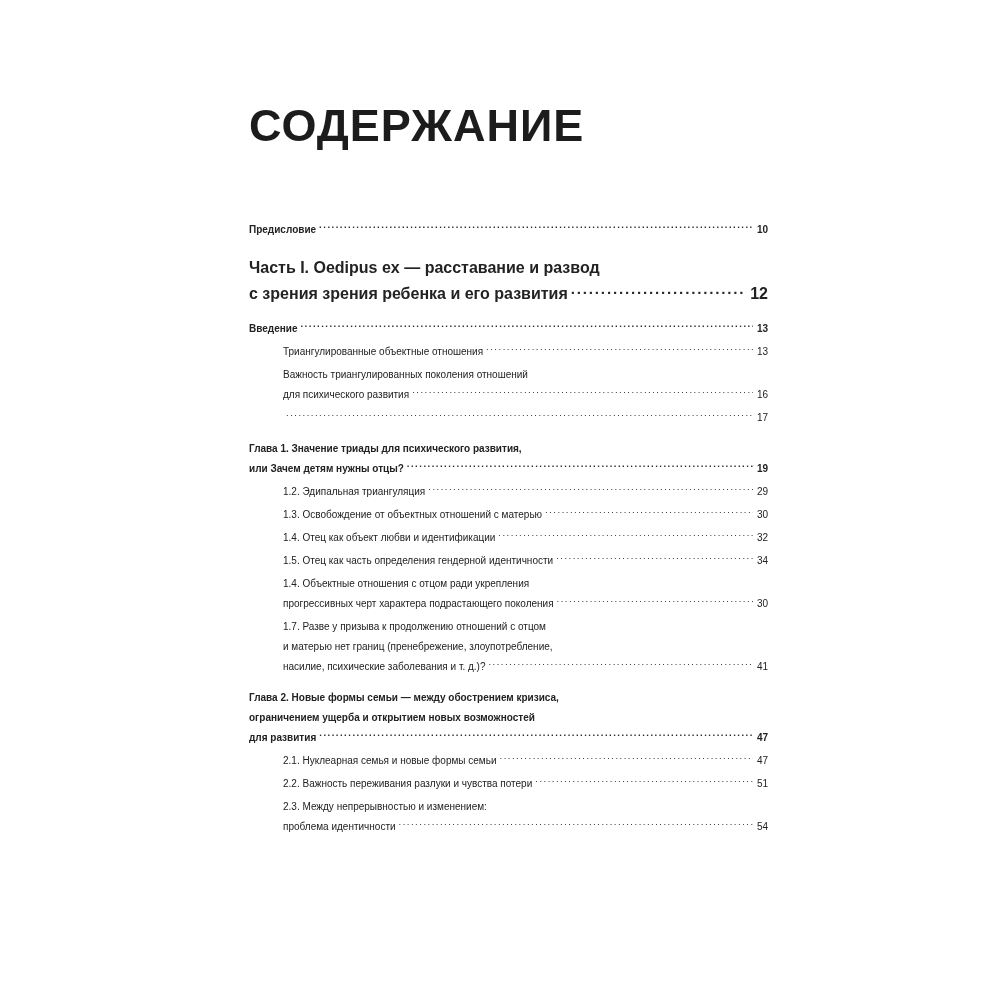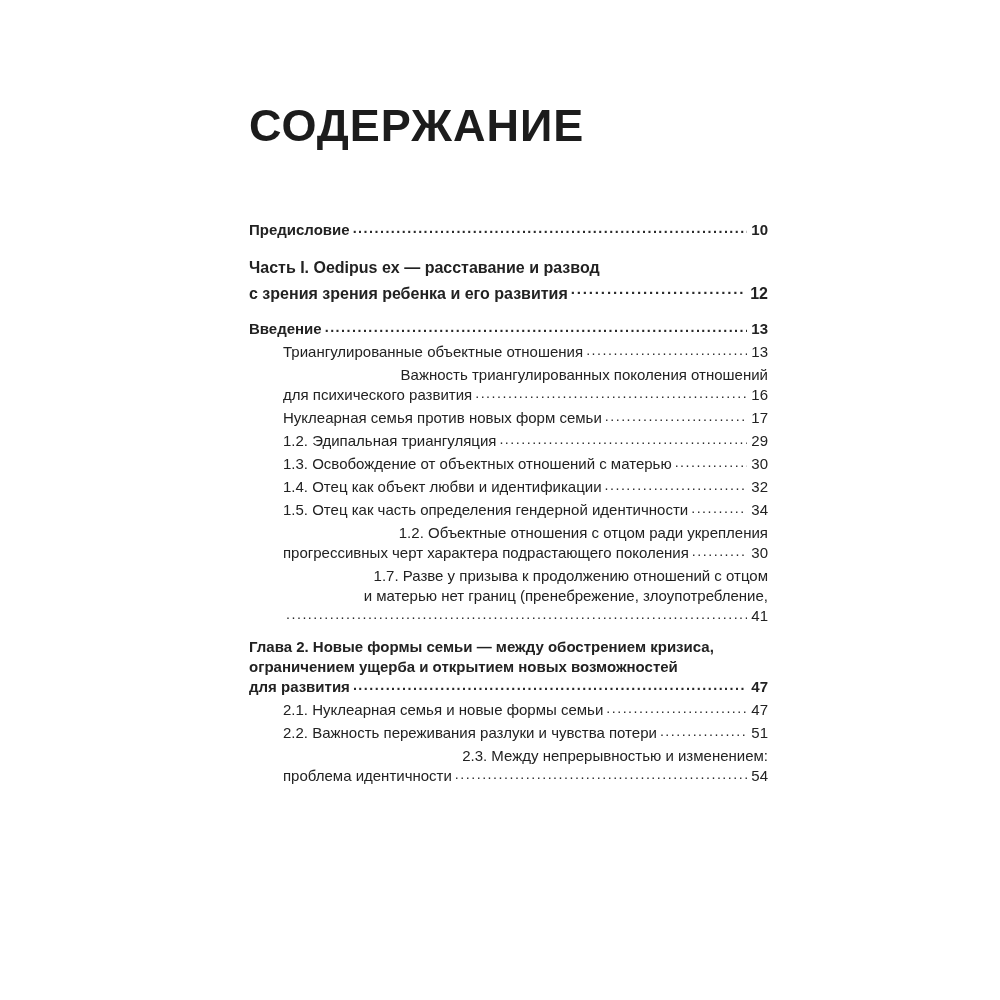--- a/index.html
+++ b/index.html
@@ -29,29 +29,28 @@
     font-size: 45px;
     font-weight: 600;
     letter-spacing: 1px;
     color: #1c1c1c;
     line-height: 48px;
     margin-bottom: 70px;
     font-family: "Liberation Sans", sans-serif;
   }
   .toc-list { width: 100%; }
   .entry {
-    font-size: 15px;
+    font-size: 10px;
     line-height: 20px;
     color: #222222;
   }
   .entry.sub {
     padding-left: 34px;
     margin-top: 3px;
     font-weight: 400;
-    text-align: right;
   }
   .entry.chapter {
     font-weight: 700;
     margin-top: 11px;
   }
   .entry.part {
     font-weight: 700;
     font-size: 16px;
     line-height: 26px;
     margin-top: 15px;
@@ -129,25 +128,32 @@
         <div class="entry sub">
           <div class="line">Важность триангулированных поколения отношений</div>
           <div class="row">
             <span class="txt">для психического развития</span>
             <span class="dots"></span>
             <span class="pg">16</span>
           </div>
         </div>
         <div class="entry sub">
           <div class="row">
-            <span class="txt">Нуклеарная семья против новых форм семьи</span>
             <span class="dots"></span>
             <span class="pg">17</span>
           </div>
         </div>
+        <div class="entry chapter">
+          <div class="line">Глава 1. Значение триады для психического развития,</div>
+          <div class="row">
+            <span class="txt">или Зачем детям нужны отцы?</span>
+            <span class="dots"></span>
+            <span class="pg">19</span>
+          </div>
+        </div>
         <div class="entry sub">
           <div class="row">
             <span class="txt">1.2. Эдипальная триангуляция</span>
             <span class="dots"></span>
             <span class="pg">29</span>
           </div>
         </div>
         <div class="entry sub">
           <div class="row">
             <span class="txt">1.3. Освобождение от объектных отношений с матерью</span>
@@ -163,31 +169,32 @@
           </div>
         </div>
         <div class="entry sub">
           <div class="row">
             <span class="txt">1.5. Отец как часть определения гендерной идентичности</span>
             <span class="dots"></span>
             <span class="pg">34</span>
           </div>
         </div>
         <div class="entry sub">
-          <div class="line">1.2. Объектные отношения с отцом ради укрепления</div>
+          <div class="line">1.4. Объектные отношения с отцом ради укрепления</div>
           <div class="row">
             <span class="txt">прогрессивных черт характера подрастающего поколения</span>
             <span class="dots"></span>
             <span class="pg">30</span>
           </div>
         </div>
         <div class="entry sub">
           <div class="line">1.7. Разве у призыва к продолжению отношений с отцом</div>
           <div class="line">и матерью нет границ (пренебрежение, злоупотребление,</div>
           <div class="row">
+            <span class="txt">насилие, психические заболевания и т. д.)?</span>
             <span class="dots"></span>
             <span class="pg">41</span>
           </div>
         </div>
         <div class="entry chapter">
           <div class="line">Глава 2. Новые формы семьи — между обострением кризиса,</div>
           <div class="line">ограничением ущерба и открытием новых возможностей</div>
           <div class="row">
             <span class="txt">для развития</span>
             <span class="dots"></span>

